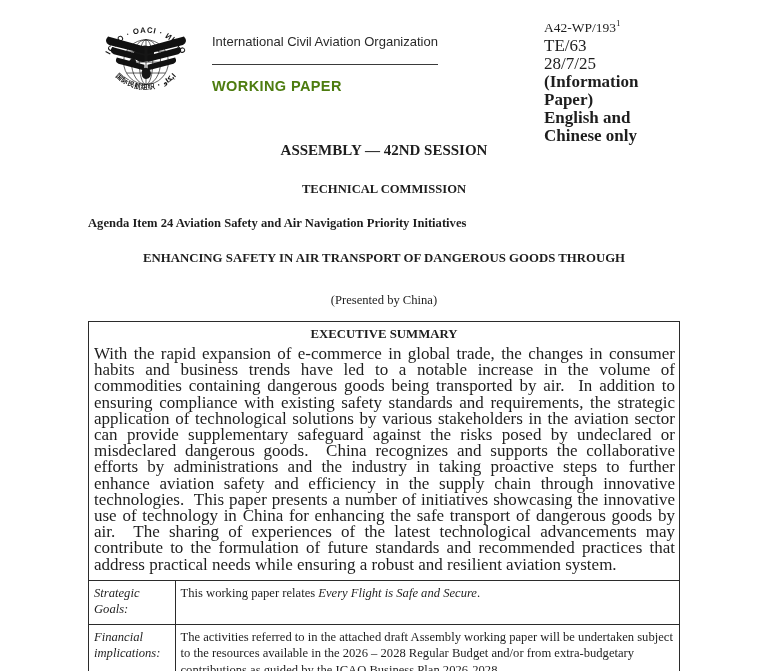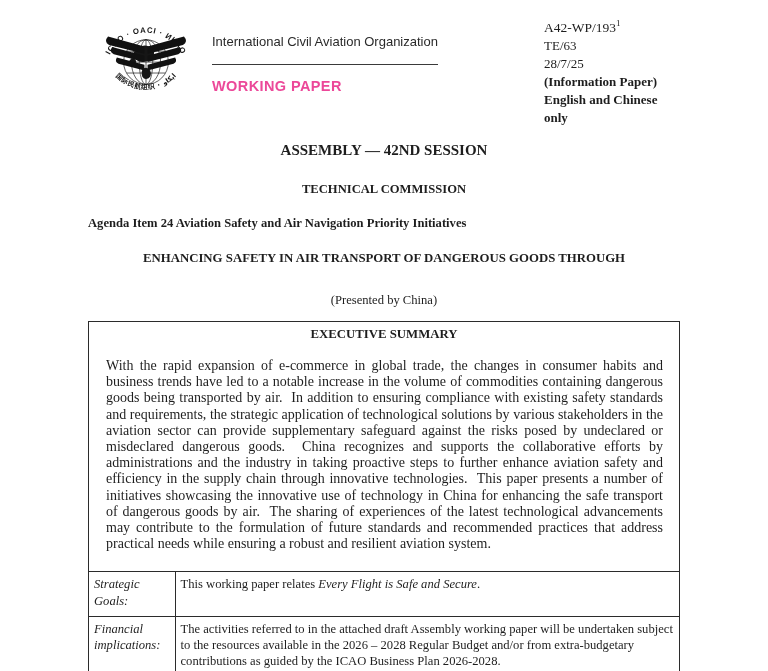--- a/index.html
+++ b/index.html
@@ -20,41 +20,41 @@
   .org-name {
     display: inline-block;
     font-family: "Liberation Sans", sans-serif;
     font-size: 13px; color: #2a2a2a;
     border-bottom: 1.5px solid #3a3a3a;
     padding-bottom: 15px;
   }
   .working-paper {
     font-family: "Liberation Sans", sans-serif;
     font-weight: bold; font-size: 14.5px; letter-spacing: 0.4px;
-    margin-top: 13px; color: #ec4899;
+    margin-top: 13px; color: #4d7c0f;
   }
   .header-right { flex: 0 0 136px; width: 136px; padding-top: 4px; line-height: 18px; }
   .ref-number { font-size: 13.5px; }
   .ref-number sup { font-size: 9px; }
-  .ref-line { font-size: 13px; }
+  .ref-line { font-size: 17px; }
   .ref-line.bold { font-weight: bold; }
 
   
   .assembly   { text-align: center; font-weight: bold; font-size: 15px; margin-top: 30px; }
   .commission { text-align: center; font-weight: bold; font-size: 12.6px; margin-top: 23px; }
   .agenda     { font-weight: bold; font-size: 12.6px; margin-top: 19px; }
   .doc-title  { text-align: center; font-weight: bold; font-size: 12.8px; margin-top: 19px; line-height: 16px; }
   .presented  { text-align: center; font-size: 12.6px; margin-top: 27px; }
 
   
   .summary-box { border: 1.4px solid #2b2b2b; margin-top: 13px; }
   .summary-head { text-align: center; font-weight: bold; font-size: 12.8px; padding: 5px 0 1px 0; }
   .summary-body {
-    margin: 12px; padding: 3px 4px 7px 5px;
-    font-size: 14px; line-height: 16.2px;
+    margin: 0; padding: 3px 4px 7px 5px;
+    font-size: 17px; line-height: 16.2px;
     text-align: justify; white-space: pre-wrap;
   }
   table.info-table { width: 100%; border-collapse: collapse; font-size: 12.6px; }
   table.info-table td {
     border-top: 1.4px solid #2b2b2b;
     padding: 4px 6px 7px 5px;
     vertical-align: top;
     line-height: 16.2px;
   }
   td.row-label { width: 86px; border-right: 1.4px solid #2b2b2b; font-style: italic; }

